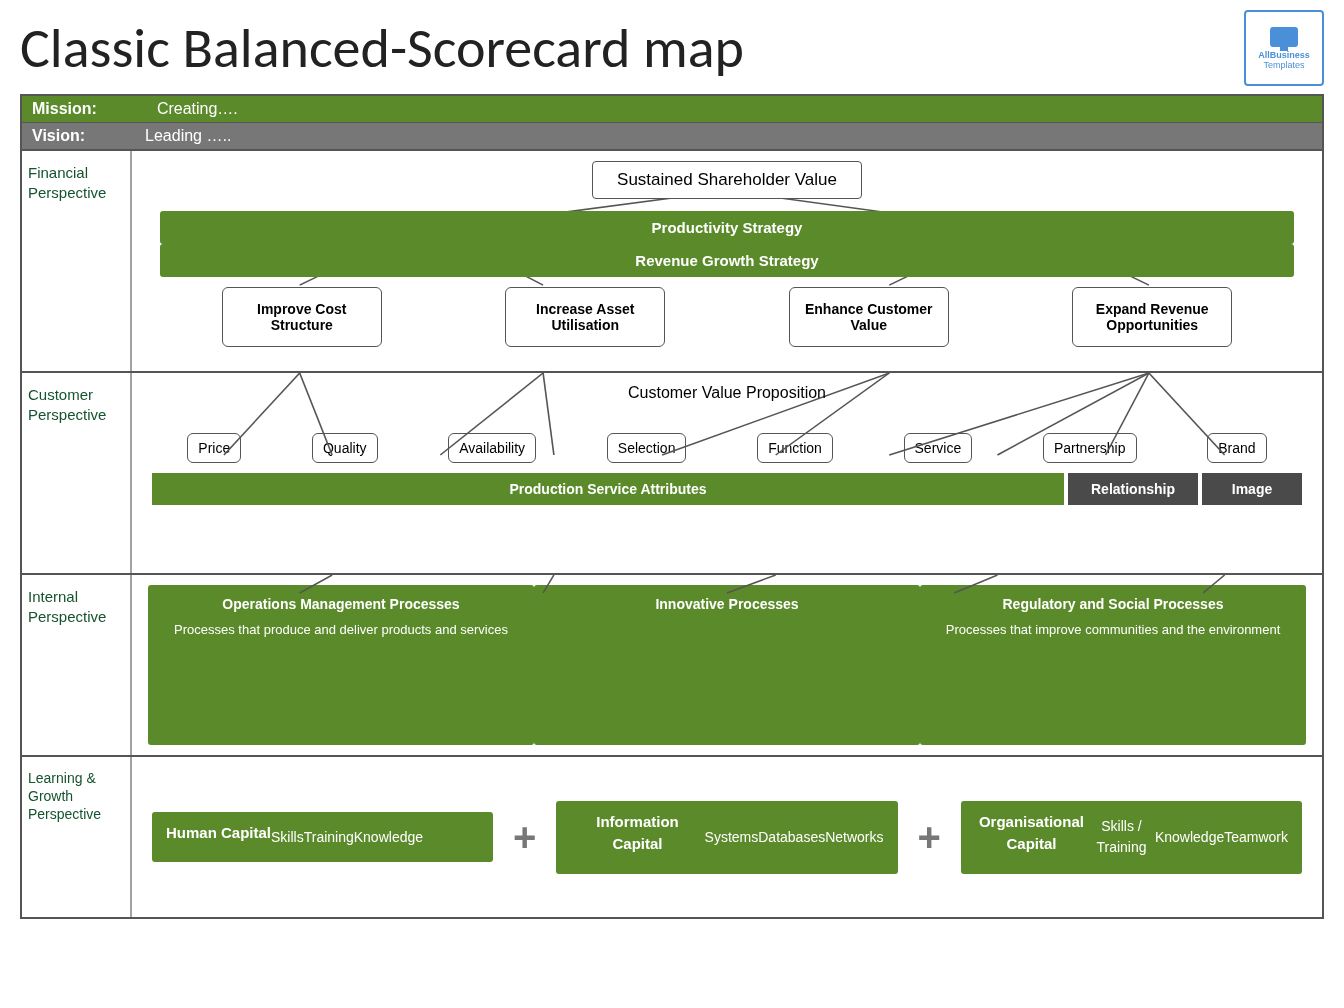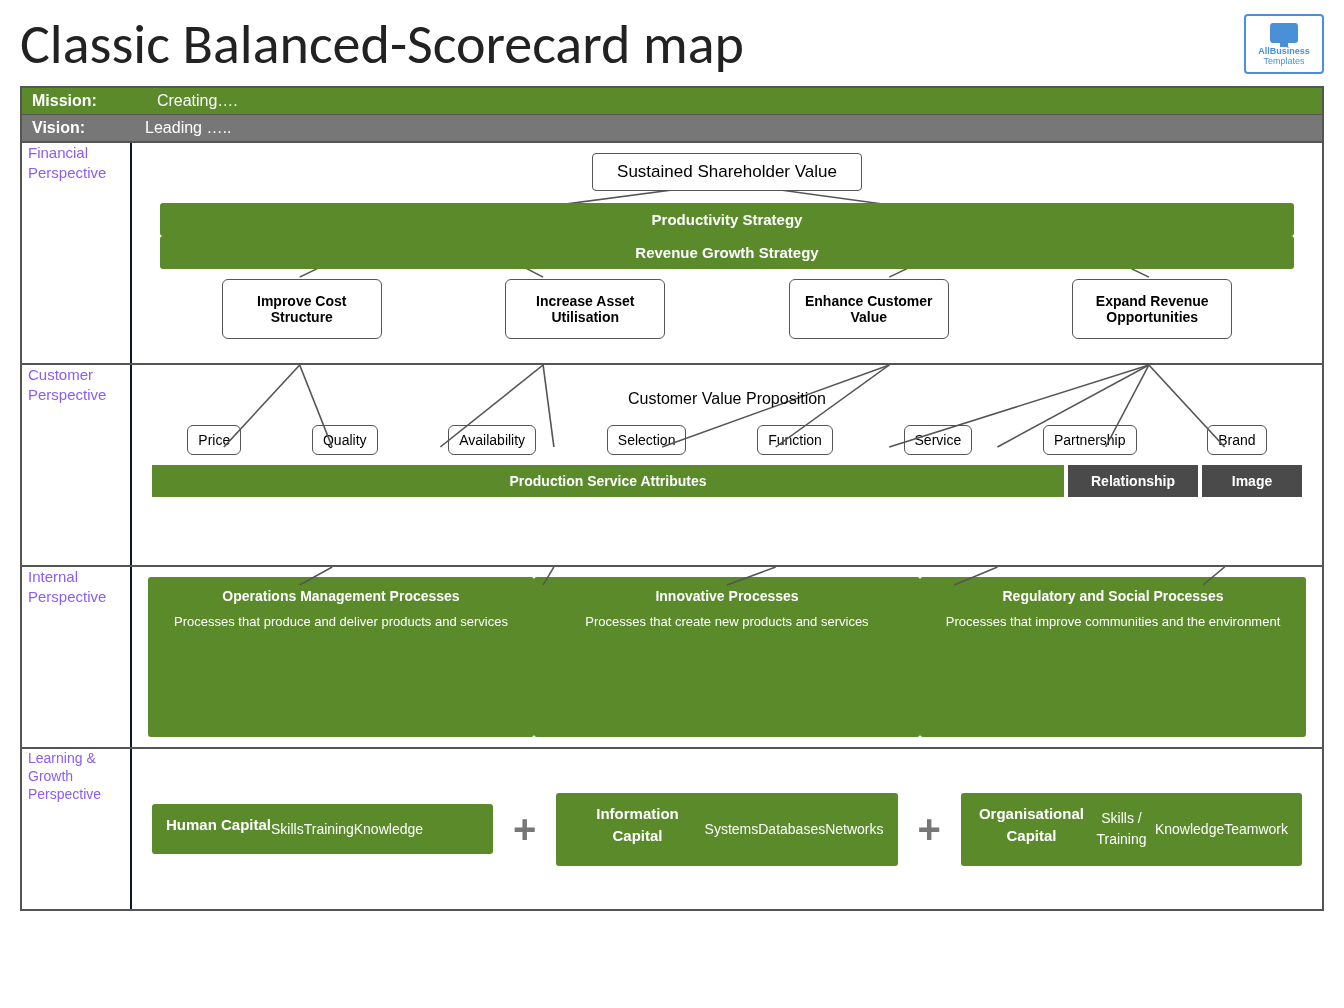--- a/index.html
+++ b/index.html
@@ -23,21 +23,21 @@
       margin-bottom: 8px;
     }
     .main-title {
       font-size: 56px;
       font-weight: 300;
       color: #222;
       font-family: 'Calibri', Arial, sans-serif;
     }
     .logo-box {
       width: 80px;
-      height: 60px;
+      height: 76px;
       display: flex;
       flex-direction: column;
       align-items: center;
       justify-content: center;
       border: 2px solid #4a90d9;
       border-radius: 4px;
       font-size: 9px;
       color: #4a90d9;
       text-align: left;
       background: #fff;
@@ -93,24 +93,24 @@
     .vision-label { font-weight: bold; margin-right: 60px; }
 
     
     .perspective-row {
       display: flex;
       border-bottom: 2px solid #555;
     }
     .perspective-label {
       width: 110px;
       min-width: 110px;
-      padding: 0 6px;
+      padding: 12px 6px;
       font-size: 15px;
-      color: #8b5cf6;
-      border-right: 2px solid #0f172a;
+      color: #14532d;
+      border-right: 2px solid #a3a3a3;
       display: flex;
       align-items: flex-start;
       line-height: 1.3;
     }
     .perspective-content {
       flex: 1;
       padding: 10px 8px;
       position: relative;
     }
 
@@ -185,21 +185,21 @@
     }
 
     
     .customer-content {
       padding: 10px 20px;
       position: relative;
       min-height: 200px;
     }
     .cvp-label {
       position: absolute;
-      top: 24px;
+      top: 10px;
       left: 50%;
       transform: translateX(-50%);
       font-size: 16px;
       text-align: right;
       line-height: 1.3;
       white-space: nowrap;
     }
     .customer-boxes-row {
       display: flex;
       justify-content: space-around;
@@ -432,21 +432,20 @@
           <line x1="800" y1="0" x2="760" y2="18" stroke="#555" stroke-width="1.5"></line>
           <line x1="1010" y1="0" x2="990" y2="18" stroke="#555" stroke-width="1.5"></line>
         </svg>
 
         <div class="internal-box">
           <div class="internal-box-title">Operations Management Processes</div>
           <div>Processes that produce and deliver products and services</div>
         </div>
         <div class="internal-box">
           <div class="internal-box-title">Innovative Processes</div>
-          <div>Processes that create new products and services</div>
         </div>
         <div class="internal-box">
           <div class="internal-box-title">Regulatory and Social Processes</div>
           <div>Processes that improve communities and the environment</div>
         </div>
       </div>
     </div>
 
     <div class="perspective-row" style="border-bottom:none;">
       <div class="perspective-label" style="font-size:14px;">Learning &amp; Growth Perspective</div>

